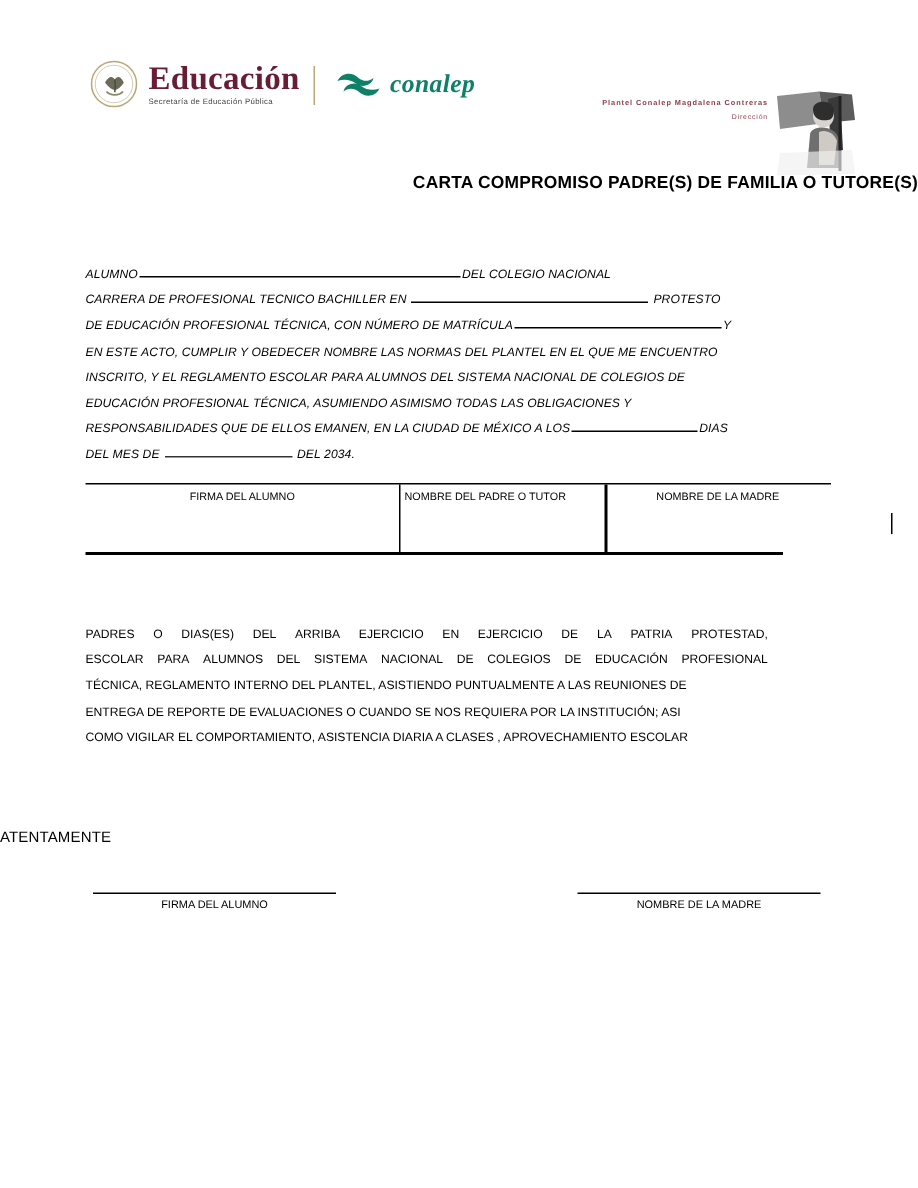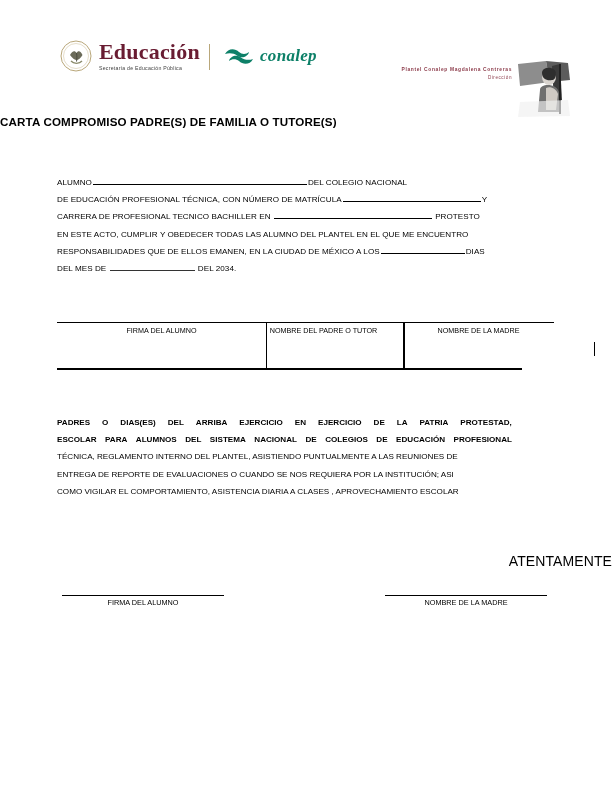--- a/index.html
+++ b/index.html
@@ -27,29 +27,29 @@
 
   .plantel-block{position:absolute;left:330px;top:36px;width:182px;text-align:right;}
   .plantel-line1{font-size:4.9px;font-weight:700;color:#8c3b4a;letter-spacing:.65px;line-height:1.5;}
   .plantel-line2{font-size:4.6px;color:#8c3b4a;letter-spacing:.55px;margin-top:2px;}
 
   .flag-img{position:absolute;left:516px;top:30px;width:56px;height:58px;}
 
   
   .doc-title{
     position:absolute;left:0;top:115px;width:612px;
-    text-align:left;font-size:11.6px;font-weight:700;letter-spacing:.15px;
+    text-align:right;font-size:11.6px;font-weight:700;letter-spacing:.15px;
   }
 
   
   .para1{
     position:absolute;left:57px;top:174px;width:455px;
     font-size:8.1px;line-height:17.2px;text-align:justify;letter-spacing:.05px;
   }
-  .para1 .ln{display:block;white-space:nowrap;}
+  .para1 .ln{display:block;white-space:nowrap;font-style:italic;}
   .blank{
     display:inline-block;border-bottom:1px solid #000;
     vertical-align:baseline;height:9px;margin:0 1px;
   }
   .blank.b1{width:214px;}
   .blank.b2{width:138px;}
   .blank.b3{width:158px;}
   .blank.b4{width:84px;}
   .blank.b5{width:85px;border-bottom:1px solid #333;}
 
@@ -68,25 +68,25 @@
   .sig-c2{left:198px;width:137px;}
   .sig-c3{left:346px;width:151px;}
 
   
   .para2{
     position:absolute;left:57px;top:414px;width:455px;
     font-size:8.1px;line-height:17.2px;text-align:justify;
   }
   .para2 .ln{display:block;}
   .para2 .ln.j{display:flex;justify-content:space-between;}
-  .para2 .ln.j span{white-space:pre;font-weight:bold;}
+  .para2 .ln.j span{white-space:pre;}
 
   .atentamente{
-    position:absolute;left:0;top:553px;width:612px;text-align:right;
-    font-size:14px;letter-spacing:.1px;
+    position:absolute;left:0;top:553px;width:612px;text-align:left;
+    font-size:10px;letter-spacing:.1px;
   }
 
   
   .bsig{position:absolute;font-size:7.3px;text-align:center;}
   .bsig .rule{width:100%;height:1.1px;background:#000;margin-bottom:2px;}
   .bsig1{left:62px;top:595px;width:162px;}
   .bsig2{left:385px;top:595px;width:162px;}
 
   
   .footer{position:absolute;left:0;top:676px;width:612px;height:90px;}
@@ -141,26 +141,38 @@
     </svg>
   </div>
 
   <div class="doc-title">CARTA COMPROMISO PADRE(S) DE FAMILIA O TUTORE(S)</div>
 
   <div class="para1">
     <div class="ln">
       <span>ALUMNO</span><span class="blank b1"></span><span>DEL COLEGIO NACIONAL</span>
     </div>
     <div class="ln">
+      <span>CARRERA DE PROFESIONAL TECNICO BACHILLER EN</span>&nbsp;<span class="blank b3"></span>&nbsp;<span>PROTESTO</span>
+    </div>
+    <div class="ln">
       <span>DE EDUCACIÓN PROFESIONAL TÉCNICA, CON NÚMERO DE MATRÍCULA</span><span class="blank b2"></span><span>Y</span>
     </div>
-    <div class="ln">
-      <span>CARRERA DE PROFESIONAL TECNICO BACHILLER EN</span>&nbsp;<span class="blank b3"></span>&nbsp;<span>PROTESTO</span>
-    </div>
-    <div class="ln">EN ESTE ACTO, CUMPLIR Y OBEDECER TODAS LAS ALUMNO DEL PLANTEL EN EL QUE ME ENCUENTRO</div>
+    <div class="ln">EN ESTE ACTO, CUMPLIR Y OBEDECER NOMBRE LAS NORMAS DEL PLANTEL EN EL QUE ME ENCUENTRO</div>
+    <div class="ln">INSCRITO, Y EL REGLAMENTO ESCOLAR PARA ALUMNOS DEL SISTEMA NACIONAL DE COLEGIOS DE</div>
+    <div class="ln just">
+      <span>EDUCACIÓN</span>
+      <span>PROFESIONAL</span>
+      <span>TÉCNICA,</span>
+      <span>ASUMIENDO</span>
+      <span>ASIMISMO</span>
+      <span>TODAS</span>
+      <span>LAS</span>
+      <span>OBLIGACIONES</span>
+      <span>Y</span>
+    </div>
     <div class="ln">
       <span>RESPONSABILIDADES QUE DE ELLOS EMANEN, EN LA CIUDAD DE MÉXICO A LOS</span><span class="blank b4"></span><span>DIAS</span>
     </div>
     <div class="ln">
       <span>DEL MES DE</span>&nbsp;<span class="blank b5"></span>&nbsp;<span>DEL  2034.</span>
     </div>
   </div>
 
   <div class="sigtable">
     <div class="sig-topline"></div>

